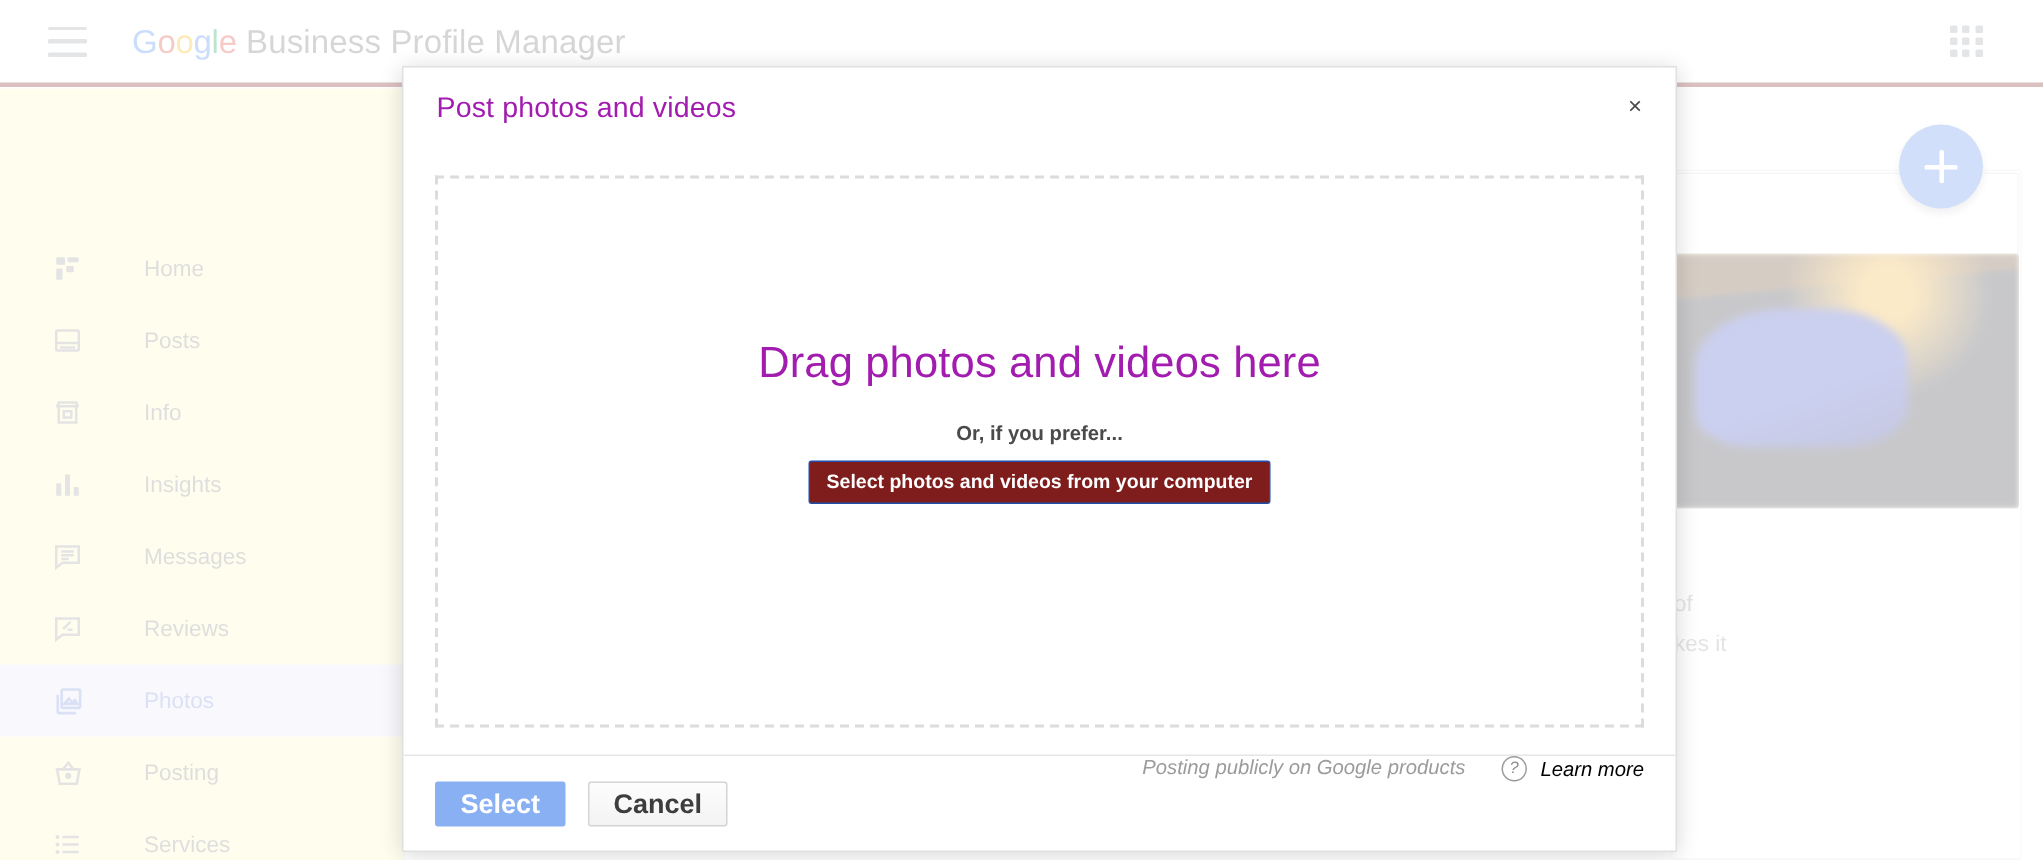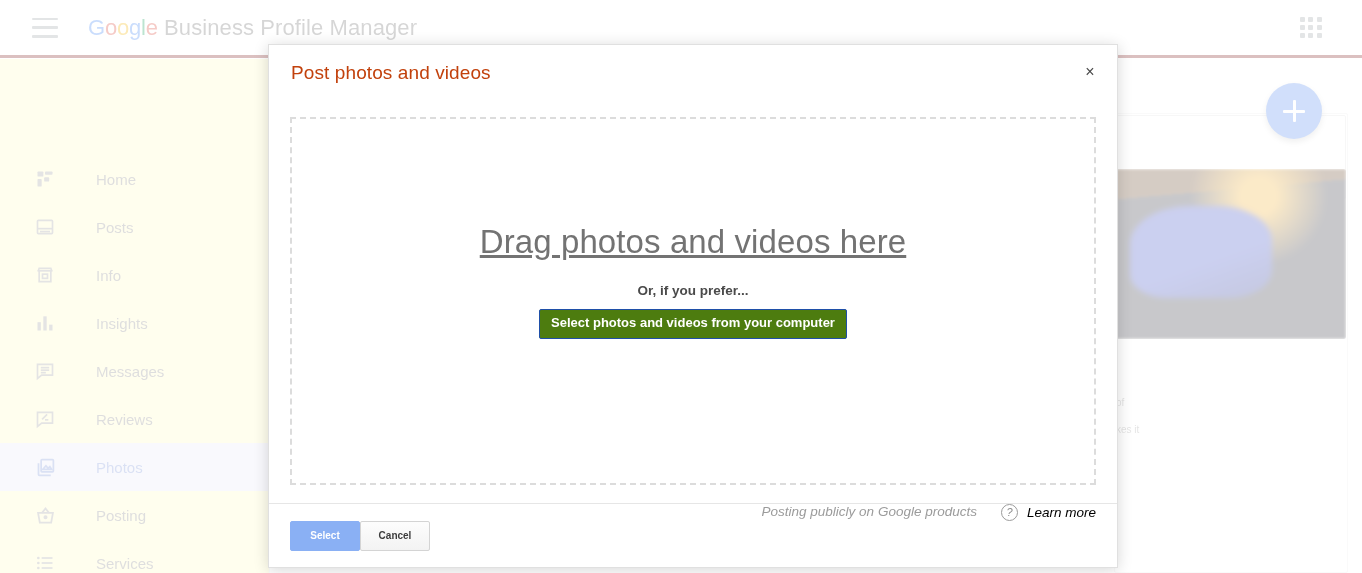--- a/index.html
+++ b/index.html
@@ -85,21 +85,21 @@
     filter: blur(1.6px);
   }
   .bg-photo::after {
     content: ""; position: absolute; left: 6%; top: 22%; width: 62%; height: 54%;
     background: linear-gradient(160deg, #4556c8 0 60%, #2f3a8e 100%);
     border-radius: 42% 38% 30% 26%;
     filter: blur(2.4px);
   }
   .bg-card-text {
     position: absolute; left: 845px; top: 330px; width: 230px;
-    font-size: 10px; color: #9e9e9e; line-height: 27px;
+    font-size: 15px; color: #9e9e9e; line-height: 27px;
   }
   .bg-card-frame {
     position: absolute; left: 843px; top: 54px; width: 234px; height: 460px;
     border: 1px solid #ececec; border-radius: 2px; background: transparent;
   }
   .fab {
     position: absolute; right: 40px; top: 24px;
     width: 56px; height: 56px; border-radius: 50%;
     background: #5b8def;
     box-shadow: 0 3px 6px rgba(0,0,0,0.22);
@@ -121,75 +121,74 @@
     background: #ffffff;
     border: 1px solid #e0e0e0;
     box-shadow: 0 2px 14px rgba(0,0,0,0.16);
     display: flex; flex-direction: column;
   }
   .dialog-head {
     height: 56px; position: relative; flex: 0 0 56px;
     display: flex; align-items: center;
   }
   .dialog-title {
-    margin-left: 22px; font-size: 19px; color: #c2410c; font-weight: 400;
+    margin-left: 22px; font-size: 19px; color: #a21caf; font-weight: 400;
     letter-spacing: 0.1px;
   }
   .dialog-close {
     position: absolute; right: 14px; top: 14px;
     width: 26px; height: 26px; display: flex; align-items: center; justify-content: center;
     font-size: 16px; color: #4a4a4a; cursor: pointer; line-height: 1;
   }
 
   .dialog-body { flex: 1 1 auto; padding: 0 21px; position: relative; }
   .dropzone {
     position: absolute; left: 21px; right: 21px; top: 16px; bottom: 18px;
     border: 2px dashed #dcdcdc;
     display: flex; flex-direction: column; align-items: center; justify-content: center;
   }
   .dz-title {
-    font-size: 33px; color: #737373; font-weight: 400; letter-spacing: 0.1px;
+    font-size: 29px; color: #a21caf; font-weight: 400; letter-spacing: 0.1px;
     margin-top: -40px;
-    text-decoration: underline;
   }
   .dz-sub {
     margin-top: 22px; font-size: 13.5px; color: #4a4a4a; font-weight: bold;
   }
   .dz-btn {
     margin-top: 11px;
-    background: #4d7c0f;
+    background: #7f1d1d;
     border: 1px solid #1f4fa8;
     color: #ffffff;
     font-weight: bold;
     font-size: 13px;
     padding: 6px 11px 7px;
     border-radius: 2px;
     cursor: pointer;
     font-family: "Liberation Sans", sans-serif;
     line-height: 1.1;
   }
 
   .dialog-foot {
     flex: 0 0 64px; border-top: 1px solid #e6e6e6;
     display: flex; align-items: center; padding: 0 21px; position: relative;
   }
   .btn {
     font-family: "Liberation Sans", sans-serif;
-    font-size: 10px; font-weight: bold;
+    font-size: 18px; font-weight: bold;
     border-radius: 2px; cursor: pointer;
     padding: 0 16px; height: 30px; line-height: 28px;
   }
   .btn-select {
     background: #8ab0f4; border: 1px solid #8ab0f4; color: #ffffff;
     min-width: 70px;
   }
   .btn-cancel {
     background: linear-gradient(#fdfdfd, #f3f3f3);
     border: 1px solid #d4d4d4; color: #3d3d3d;
-    min-width: 70px;
+    margin-left: 15px; min-width: 70px;
   }
   .foot-right {
     position: absolute; right: 21px; top: 0; height: 100%;
     display: flex; align-items: flex-start; gap: 24px; font-style: italic;
   }
   .foot-note { font-size: 13.5px; color: #9b9b9b; }
   .help-link { display: flex; align-items: center; gap: 9px; cursor: pointer; }
   .help-icon {
     width: 17px; height: 17px; border-radius: 50%;
     border: 1.4px solid #9b9b9b; color: #8c8c8c;

